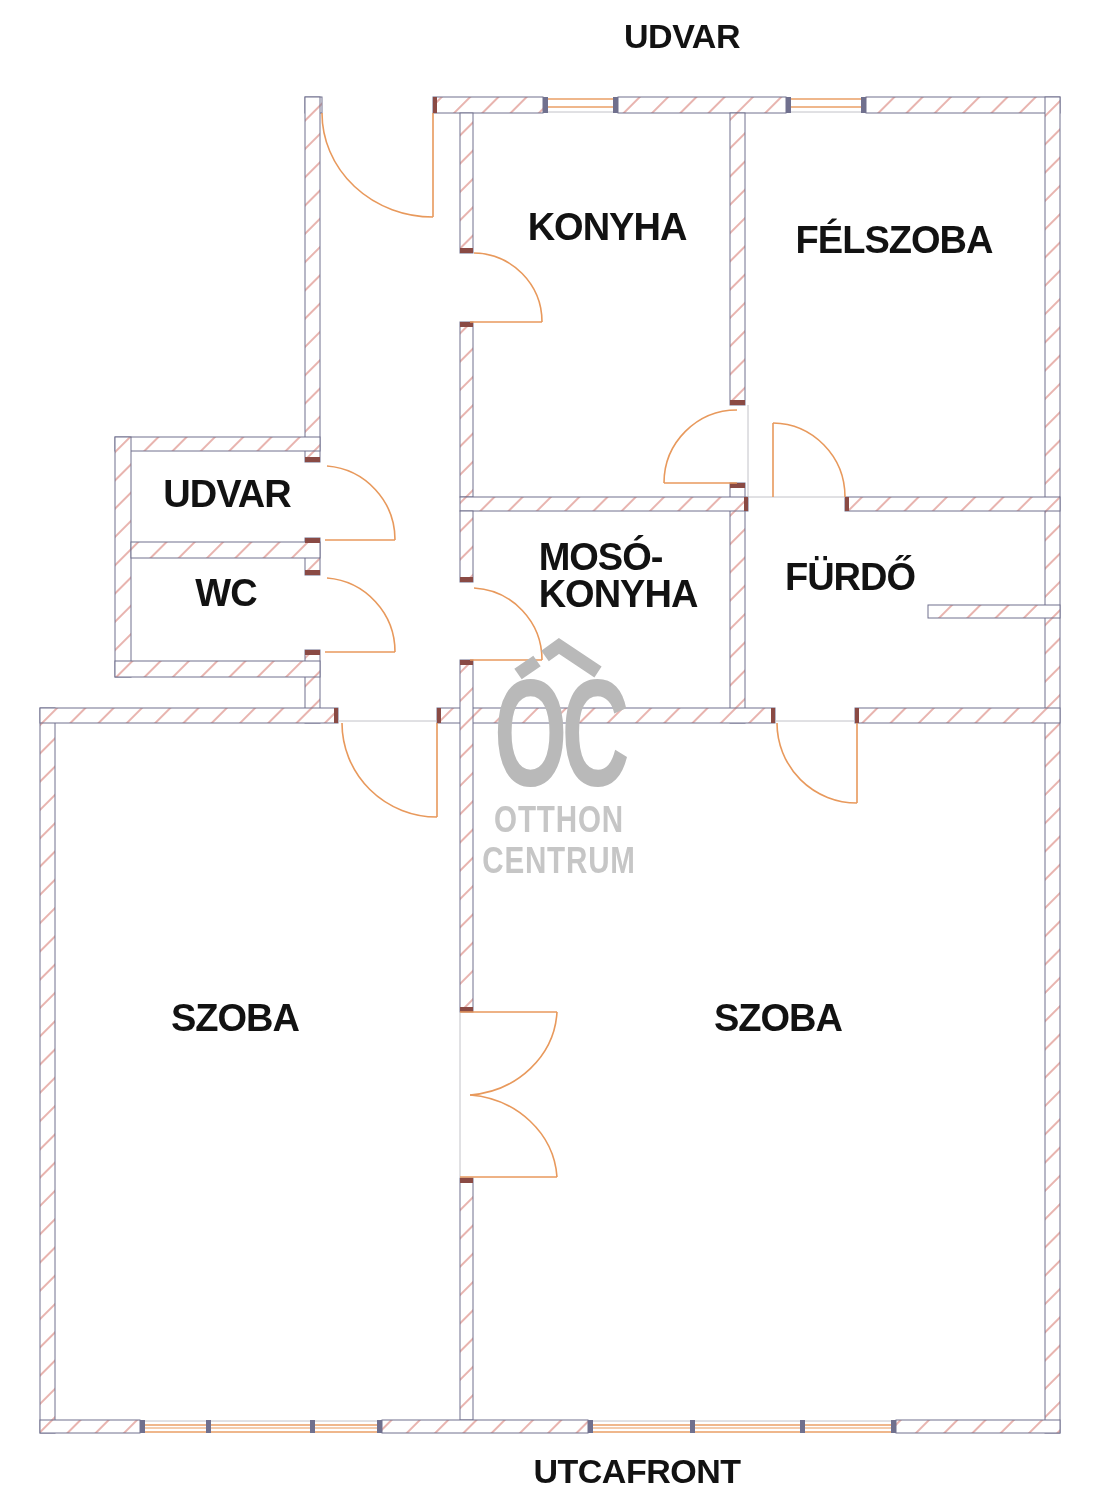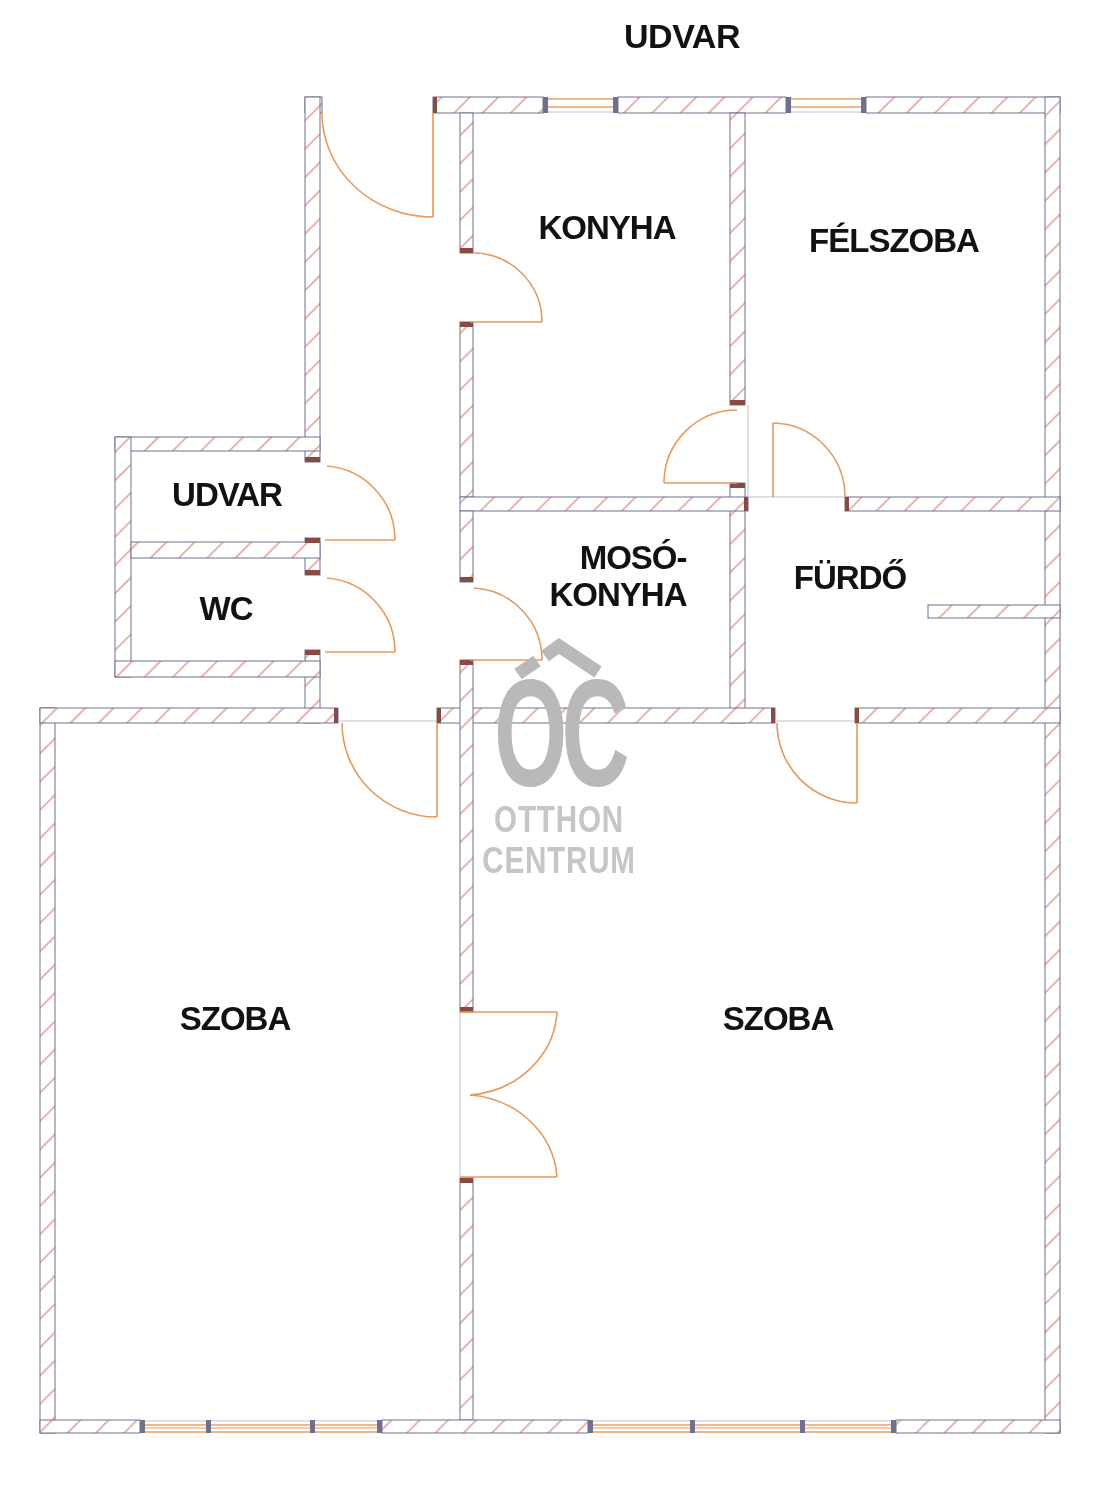--- a/index.html
+++ b/index.html
@@ -28,22 +28,22 @@
   .door-line{stroke:var(--door);stroke-width:1.6;fill:none;}
   .thin-line{stroke:var(--boundary);stroke-width:1;fill:none;}
   .win-frame{fill:none;stroke:var(--window_frame);stroke-width:1.4;}
   .win-mid{stroke:var(--window_frame);stroke-width:1;}
   .win-post{fill:var(--window_post);stroke:none;}
   .win-edge{stroke:var(--boundary);stroke-width:1;}
   .hatchline{stroke:var(--wall_hatch);}
   .room-label{
     position:absolute;
     transform:translate(-50%,-50%);
-    font-size:33px;font-weight:bold;letter-spacing:-1px;
-    color:var(--label);white-space:nowrap;text-align:right;
+    font-size:38px;font-weight:bold;letter-spacing:-1px;
+    color:var(--label);white-space:nowrap;text-align:left;
     line-height:37px;
   }
   .outside-label{
     position:absolute;
     transform:translate(-50%,-50%);
     font-size:34px;font-weight:bold;letter-spacing:-0.5px;
     color:var(--label);white-space:nowrap;
   }
   .wm-logo-text{
     position:absolute;left:559px;top:733px;
@@ -230,25 +230,26 @@
       <path d="M518,674 L537,661" fill="none" stroke="var(--watermark_logo)" stroke-width="13"></path>
       <path d="M545,656 L559,646 L598,672" fill="none" stroke="var(--watermark_logo)" stroke-width="13"></path>
     </g>
   </svg>
 
   <div class="wm-logo-text">OC</div>
   <div class="wm-sub l1">OTTHON</div>
   <div class="wm-sub l2">CENTRUM</div>
 
   <div class="outside-label" style="left:682px;top:36px">UDVAR</div>
+  <div class="outside-label" style="left:637px;top:1471px">UTCAFRONT</div>
 
   <div class="room-label" style="left:607px;top:227px">KONYHA</div>
   <div class="room-label" style="left:894px;top:240px">FÉLSZOBA</div>
   <div class="room-label" style="left:227px;top:494px">UDVAR</div>
-  <div class="room-label" style="left:226px;top:608px">WC</div>
+  <div class="room-label" style="left:226px;top:593px">WC</div>
   <div class="room-label" style="left:618px;top:576px">
     <span style="display:block">MOSÓ-</span>
     <span style="display:block">KONYHA</span>
   </div>
   <div class="room-label" style="left:850px;top:577px">FÜRDŐ</div>
   <div class="room-label" style="left:235px;top:1018px">SZOBA</div>
   <div class="room-label" style="left:778px;top:1018px">SZOBA</div>
 
 </div>
 

